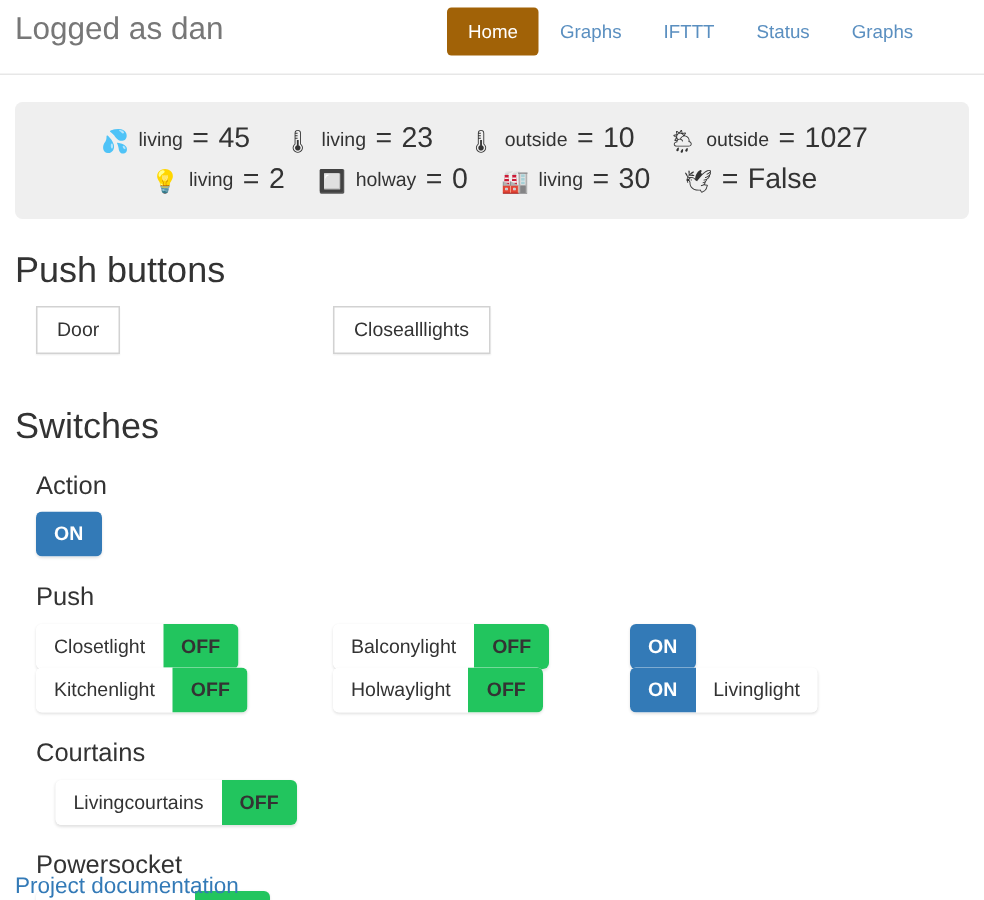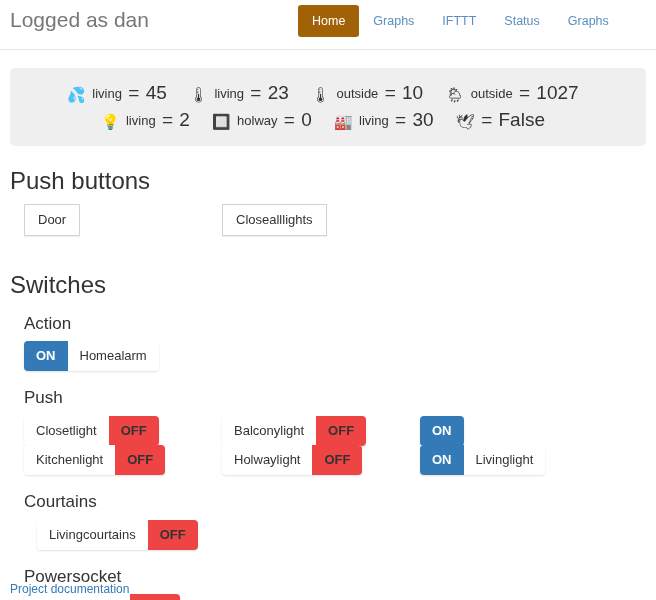--- a/index.html
+++ b/index.html
@@ -143,36 +143,36 @@
   }
   .seg {
     padding: 7px 12px;
     white-space: nowrap;
   }
   .seg.label-seg {
     background: #ffffff;
     color: #333333;
   }
   .seg.state-off {
-    background: #ef4444;
+    background: #22c55e;
     color: #333333;
     font-weight: bold;
   }
   .seg.state-on {
     background: #337ab7;
     color: #ffffff;
     font-weight: bold;
   }
 
   
   #doc-link {
     position: absolute;
     left: 10px;
     top: 582px;
-    font-size: 12px;
+    font-size: 15px;
     color: #337ab7;
     text-decoration: none;
   }
 </style>
 </head>
 <body>
 
 <div id="navbar">
   <div id="brand">Logged as dan</div>
   <div id="navlinks">
@@ -191,21 +191,20 @@
     <button class="pushbtn" style="left: 24px;">Door</button>
     <button class="pushbtn" style="left: 222px;">Closealllights</button>
   </div>
 
 <h2 class="section">Switches</h2>
 <div id="switch-groups">
     <h4 class="group">Action</h4>
     <div class="switch-grid" style="height: 32px;">
       <div class="switch" style="left: 24px; top: 0px;">
         <span class="seg state-on">ON</span>
-        <span class="seg label-seg">Homealarm</span>
       </div>
     </div>
     <h4 class="group">Push</h4>
     <div class="switch-grid" style="height: 61px;">
       <div class="switch" style="left: 24px; top: 0px;">
         <span class="seg label-seg">Closetlight</span>
         <span class="seg state-off">OFF</span>
       </div>
       <div class="switch" style="left: 24px; top: 29px;">
         <span class="seg label-seg">Kitchenlight</span>

